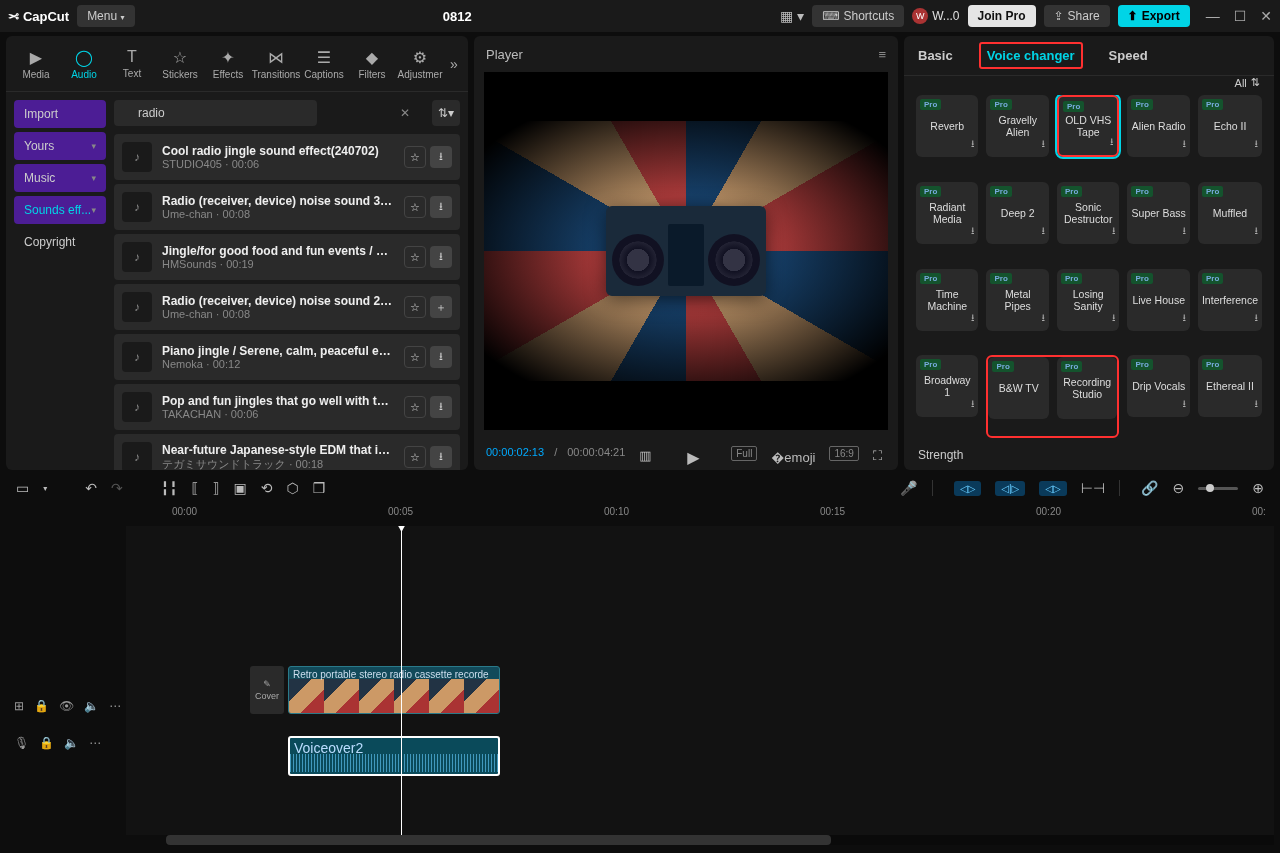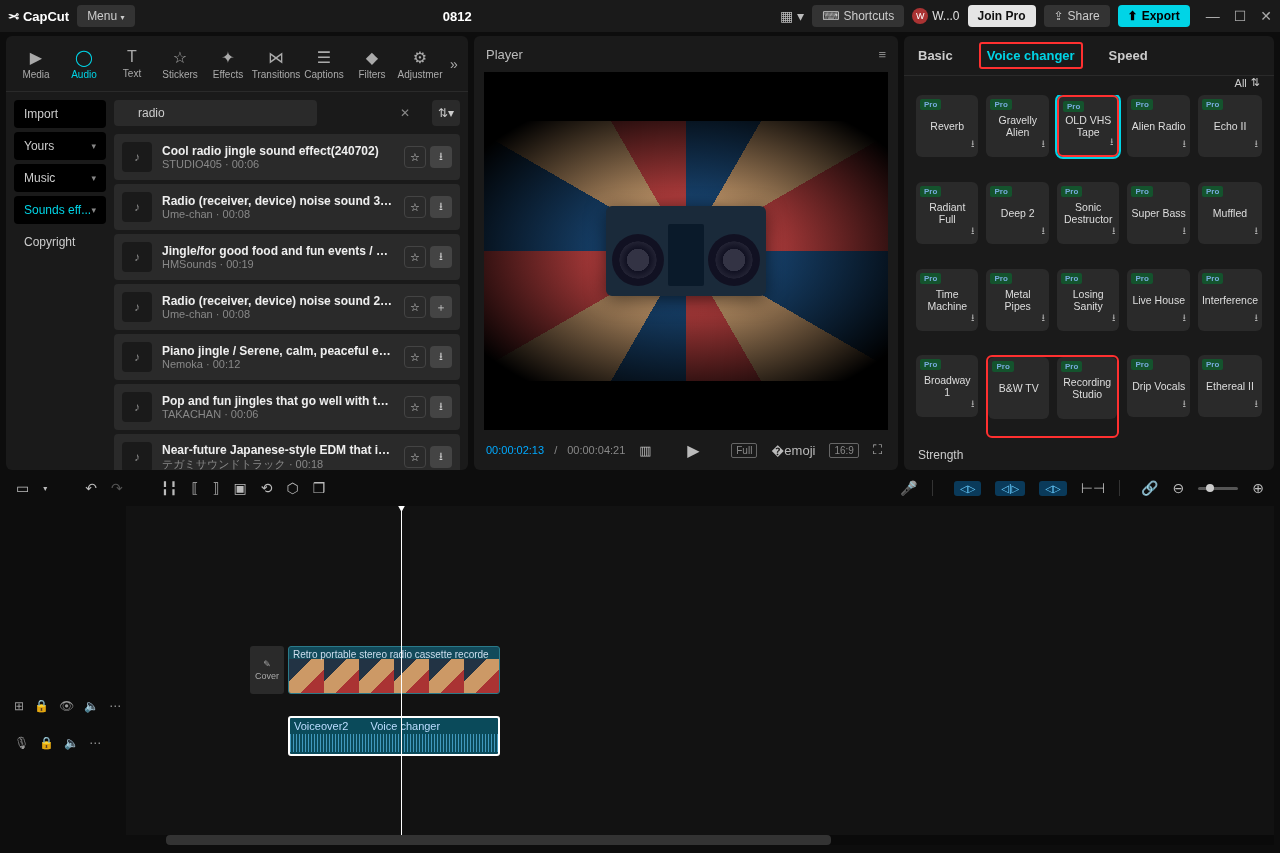--- a/index.html
+++ b/index.html
@@ -21,21 +21,21 @@
 
 .left-panel { width: 462px; background: #1a1a1a; border-radius: 6px; display: flex; flex-direction: column; overflow: hidden; }
 .tabbar { display: flex; align-items: center; height: 56px; padding: 0 8px; gap: 4px; border-bottom: 1px solid #2a2a2a; }
 .tab { display: flex; flex-direction: column; align-items: center; gap: 2px; padding: 4px 6px; cursor: pointer; color: #aaa; font-size: 10px; min-width: 44px; }
 .tab.active { color: #00d4e6; }
 .tab-icon { font-size: 16px; }
 .tab-more { color: #aaa; font-size: 14px; cursor: pointer; padding: 0 4px; }
 
 .left-body { display: flex; flex: 1; overflow: hidden; }
 .sidenav { width: 108px; padding: 8px; display: flex; flex-direction: column; gap: 4px; }
-.navitem { background: #000000; color: #ccc; padding: 7px 10px; border-radius: 4px; font-size: 12px; cursor: pointer; display: flex; justify-content: space-between; align-items: center; }
+.navitem { background: #4c1d95; color: #ccc; padding: 7px 10px; border-radius: 4px; font-size: 12px; cursor: pointer; display: flex; justify-content: space-between; align-items: center; }
 .navitem.active { color: #00d4e6; }
 .navitem .chev { font-size: 9px; color: #888; }
 .navitem.plain { background: transparent; }
 
 .listcol { flex: 1; display: flex; flex-direction: column; padding: 8px 8px 0 0; overflow: hidden; }
 .searchrow { display: flex; gap: 14px; margin-bottom: 8px; }
 .search { flex: 1; background: #2a2a2a; border: none; border-radius: 4px; padding: 6px 24px 6px 24px; color: #ccc; font-size: 12px; position: relative; }
 .search-wrap { position: relative; flex: 1; }
 .search-wrap .sicon { position: absolute; left: 8px; top: 50%; transform: translateY(-50%); color: #888; font-size: 12px; }
 .search-wrap .sclear { position: absolute; right: 8px; top: 50%; transform: translateY(-50%); color: #888; font-size: 12px; cursor: pointer; }
@@ -54,21 +54,21 @@
 .center-panel { width: 424px; background: #1a1a1a; border-radius: 6px; display: flex; flex-direction: column; overflow: hidden; }
 .player-head { height: 36px; display: flex; align-items: center; justify-content: space-between; padding: 0 12px; color: #bbb; font-size: 13px; }
 .player-body { flex: 1; display: flex; align-items: center; justify-content: center; background: #000; margin: 0 10px; }
 .preview { width: 404px; height: 260px; background: #000; position: relative; overflow: hidden; }
 .rays { position: absolute; inset: 0; background: conic-gradient(from 0deg at 50% 50%, #1a4a7a 0 30deg, #d4a574 30deg 60deg, #c74444 60deg 90deg, #1a4a7a 90deg 120deg, #d4a574 120deg 150deg, #c74444 150deg 180deg, #1a4a7a 180deg 210deg, #d4a574 210deg 240deg, #c74444 240deg 270deg, #1a4a7a 270deg 300deg, #d4a574 300deg 330deg, #c74444 330deg 360deg); opacity: 0.85;}
 .vignette { position: absolute; inset: 0; background: radial-gradient(ellipse at center, transparent 30%, #000 90%); }
 .boombox { position: absolute; left: 50%; top: 50%; transform: translate(-50%,-50%); width: 160px; height: 90px; background: #1a2a3a; border-radius: 6px; box-shadow: 0 4px 20px rgba(0,0,0,0.6); }
 .speaker { position: absolute; width: 52px; height: 52px; border-radius: 50%; background: radial-gradient(circle, #334 30%, #112 31%, #223 50%, #112 51%); top: 28px; }
 .speaker.l { left: 6px; } .speaker.r { right: 6px; }
 .deck { position: absolute; left: 62px; right: 62px; top: 18px; bottom: 10px; background: #0a1a2a; border-radius: 2px; }
-.player-foot { height: 40px; display: flex; align-items: center; padding: 4px 12px; gap: 10px; color: #888; font-size: 11px; }
+.player-foot { height: 40px; display: flex; align-items: flex-start; padding: 16px 12px; gap: 10px; color: #888; font-size: 11px; }
 .time-cur { color: #00aaff; }
 .pf-spacer { flex: 1; }
 .pf-btn { cursor: pointer; color: #bbb; font-size: 13px; display:flex; align-items:center; justify-content:center; padding:2px 4px; }
 .pf-box { border: 1px solid #666; padding: 1px 4px; font-size: 10px; border-radius: 2px; }
 
 .right-panel { flex: 1; background: #1a1a1a; border-radius: 6px; display: flex; flex-direction: column; padding: 0; overflow: hidden; }
 .rtabs { display: flex; height: 40px; align-items: center; padding: 0 12px; gap: 24px; border-bottom: 1px solid #2a2a2a; font-size: 13px; font-weight:600; }
 .rtab { color: #ccc; cursor: pointer; padding: 6px 2px; }
 .rtab.active { color: #00d4e6; border: 2px solid #ff3030; border-radius: 3px; padding: 4px 6px; }
 .subrow { display: flex; padding: 10px 12px; gap: 16px; font-size: 12px; align-items: center; }
@@ -104,21 +104,21 @@
 .playhead { position: absolute; top: 0; bottom: 0; width: 1px; background: #fff; left: 275px; z-index: 5; }
 .playhead::before { content:""; position:absolute; top:-4px; left:-5px; width:11px; height:10px; background:#fff; clip-path: polygon(0 0,100% 0,50% 100%); }
 .track { position: absolute; left: 0; right: 0; height: 48px; }
 .cover-slot { position:absolute; left:124px; width:34px; height:48px; background:#2a2a2a; border-radius:3px; display:flex; flex-direction:column; align-items:center; justify-content:center; color:#aaa; font-size:9px; gap:2px;}
 .clip { position: absolute; height: 48px; border-radius: 3px; overflow: hidden; }
 .clip.video { background: #124a5a; border:1px solid #2a7a8a;}
 .clip.video .clip-label { position:absolute; top:2px; left:4px; font-size:10px; color:#cde; z-index:2;}
 .thumbstrip { position:absolute; inset:12px 0 0 0; display:flex;}
 .thumbstrip .th { flex:1; background: linear-gradient(135deg,#234 0 33%,#c96 33% 66%,#a33 66%);}
 .clip.audio { background: #0a4a5a; border: 2px solid #fff; height: 40px; }
-.clip.audio .labels { position:absolute; top:2px; left:4px; font-size:11px; color:#bdf; display:flex; gap:22px;}
+.clip.audio .labels { position:absolute; top:2px; left:4px; font-size:14px; color:#bdf; display:flex; gap:22px;flex-direction:column;}
 .wave { position:absolute; left:0; right:0; bottom:2px; height:18px; background: repeating-linear-gradient(90deg, #6cf 0 1px, transparent 1px 3px); opacity:0.6;}
 
 .hscroll { height:10px; margin-left:160px; background:#0a0a0a;}
 .hscroll-thumb { height:100%; background:#333; width:60%; border-radius:4px;}
 .grid .redwrap-group { grid-column: span 2; display:grid; grid-template-columns:1fr 1fr; gap:8px; border:2px solid #ff3030; border-radius:6px; padding:0;}
 .grid .redwrap-group .card { border:none; }
 </style>
 </head>
 <body>
 
@@ -365,21 +365,21 @@
           <span>Alien Radio</span>
           <span class="dl">⭳</span>
         </div>
         <div class="card">
           <span class="pro">Pro</span>
           <span>Echo II</span>
           <span class="dl">⭳</span>
         </div>
         <div class="card">
           <span class="pro">Pro</span>
-          <span>Radiant Full</span>
+          <span>Radiant Media</span>
           <span class="dl">⭳</span>
         </div>
         <div class="card">
           <span class="pro">Pro</span>
           <span>Deep 2</span>
           <span class="dl">⭳</span>
         </div>
         <div class="card">
           <span class="pro">Pro</span>
           <span>Sonic Destructor</span>
@@ -476,20 +476,28 @@
     <span class="ticon">⊢⊣</span>
     <span style="width:8px;border-left:1px solid #333;height:16px;"></span>
     <span class="ticon">🔗</span>
     <span class="ticon">⊖</span>
     <span style="width:40px;height:3px;background:#555;border-radius:2px;position:relative;">
         <span style="position:absolute;left:20%;top:-3px;width:8px;height:8px;background:#ccc;border-radius:50%;"></span>
       </span>
     <span class="ticon">⊕</span>
   </div>
 
+  <div class="ruler-row">
+    <span class="tick" style="left:166px">00:00</span>
+    <span class="tick" style="left:382px">00:05</span>
+    <span class="tick" style="left:598px">00:10</span>
+    <span class="tick" style="left:814px">00:15</span>
+    <span class="tick" style="left:1030px">00:20</span>
+    <span class="tick" style="left:1246px">00:</span>
+  </div>
 
   <div class="timeline">
     <div class="tl-left">
       <div style="flex:1"></div>
       <div class="tl-ctrlrow">
         <span>⊞</span>
         <span>🔒</span>
         <span>👁</span>
         <span>🔈</span>
         <span>⋯</span>

